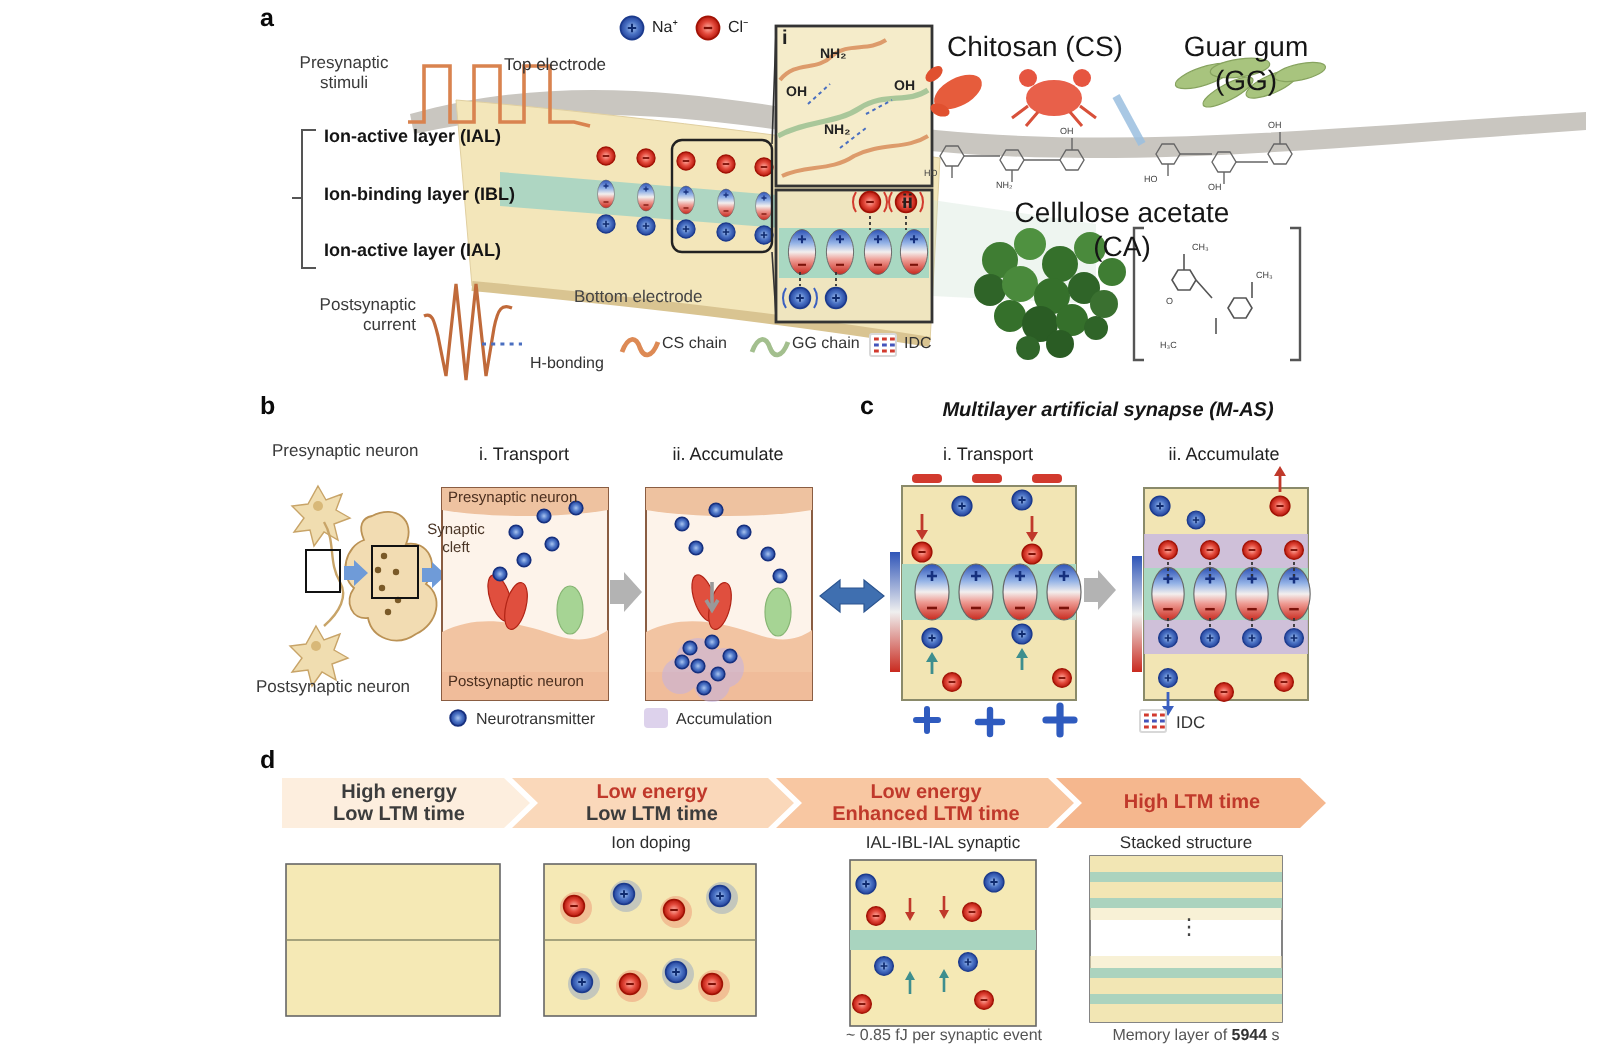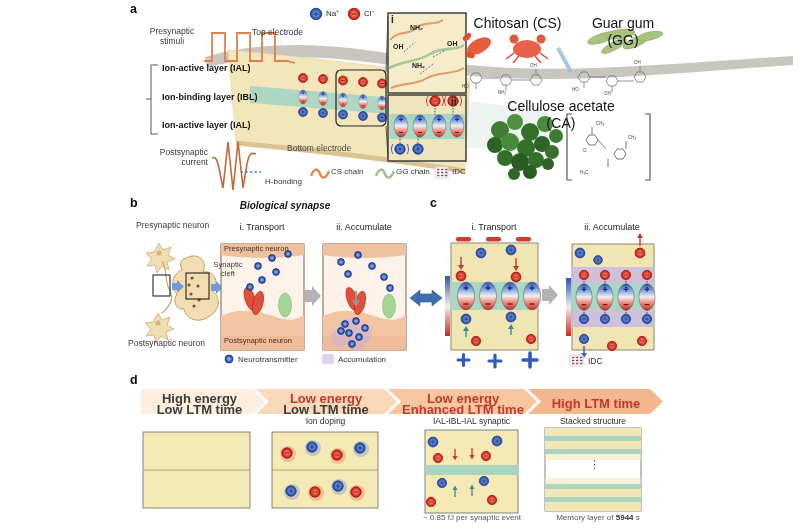--- a/index.html
+++ b/index.html
@@ -11,21 +11,21 @@
   .pl{font-weight:bold;font-size:12.5px;color:#0a0a0a;}
   .f85{font-size:8.5px;}
   .f8{font-size:8px;}
   .f75{font-size:7.5px;}
   .f7{font-size:7px;font-weight:bold;}
   .f9{font-size:9px;}
   .lay{font-size:9px;font-weight:bold;color:#141414;}
   .ttl{font-size:10px;font-weight:bold;font-style:italic;color:#151515;}
   .insetTag{font-size:10px;font-weight:bold;color:#222;}
   .mat{font-size:14px;font-weight:normal;color:#151515;}
-  .stage{font-size:13px;font-weight:bold;color:#3c3c3c;}
+  .stage{font-size:10px;font-weight:bold;color:#3c3c3c;}
   .stage .red{color:#c0392b;}
   .stage-line{height:10.5px;}
   .sub{font-size:8.5px;color:#2e2e2e;}
   .cap{font-size:8px;color:#555;}
   .cap b{color:#333;}
   .dk{color:#3a3a3a;}
 </style>
 </head>
 <body>
 
@@ -434,32 +434,32 @@
 <div class="t f7" style="left:410px;top:24px;">NH₂</div>
 <div class="t f7" style="left:393px;top:43px;">OH</div>
 <div class="t f7" style="left:447px;top:40px;">OH</div>
 <div class="t f7" style="left:412px;top:62px;">NH₂</div>
 <div class="t insetTag" style="left:407px;top:96px;margin-left:44px;">ii</div>
 <div class="t mat ctr" style="left:470px;top:15px;width:95px;">Chitosan (CS)</div>
 <div class="t mat ctr" style="left:578px;top:15px;width:90px;">Guar gum (GG)</div>
 <div class="t mat ctr" style="left:500px;top:98px;width:122px;">Cellulose acetate (CA)</div>
 
 <div class="t pl" style="left:130px;top:196px;">b</div>
-<div class="t ttl ctr" style="left:205px;top:200px;width:160px;">Biological synapse</div>
 <div class="t f85 dk" style="left:136px;top:220px;">Presynaptic neuron</div>
 <div class="t f85 dk" style="left:128px;top:338px;">Postsynaptic neuron</div>
 <div class="t f9 ctr" style="left:219px;top:222px;width:86px;">i. Transport</div>
 <div class="t f9 ctr" style="left:321px;top:222px;width:86px;">ii. Accumulate</div>
 <div class="t f75" style="left:224px;top:245px;color:#4a2e1e;">Presynaptic neuron</div>
 <div class="t f75 ctr" style="left:209px;top:261px;width:38px;color:#4a3526;">Synaptic cleft</div>
 <div class="t f75" style="left:224px;top:337px;color:#4a2e1e;">Postsynaptic neuron</div>
 <div class="t f8" style="left:238px;top:355px;color:#333;">Neurotransmitter</div>
 <div class="t f8" style="left:338px;top:355px;color:#333;">Accumulation</div>
 
 <div class="t pl" style="left:430px;top:196px;">c</div>
+<div class="t ttl ctr" style="left:448px;top:200px;width:212px;">Multilayer artificial synapse (M-AS)</div>
 <div class="t f9 ctr" style="left:449px;top:222px;width:90px;">i. Transport</div>
 <div class="t f9 ctr" style="left:566px;top:222px;width:92px;">ii. Accumulate</div>
 <div class="t f85" style="left:588px;top:356px;color:#333;">IDC</div>
 
 <div class="t pl" style="left:130px;top:373px;">d</div>
 <div class="t stage ctr" style="left:141px;top:391px;width:117px;">
   <div class="stage-line">High energy</div>
   <div class="stage-line">Low LTM time</div>
 </div>
 <div class="t stage ctr" style="left:262px;top:391px;width:128px;">

